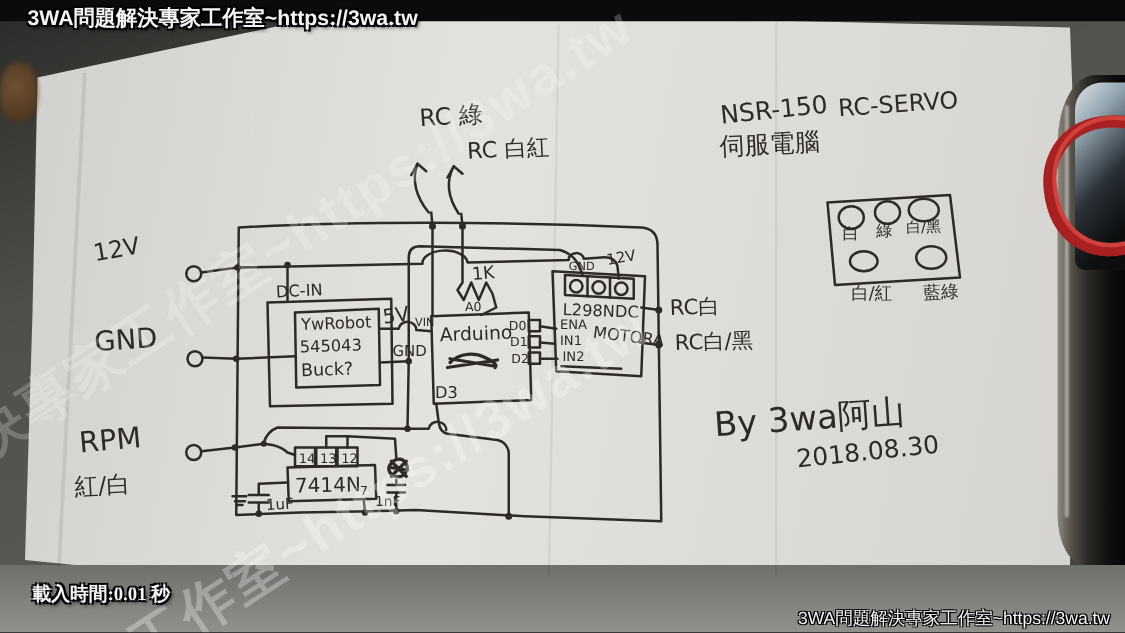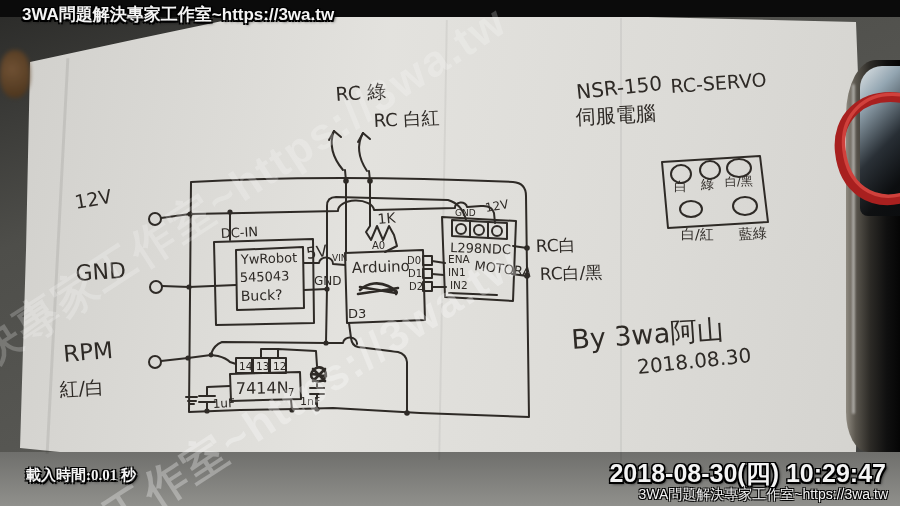--- a/index.html
+++ b/index.html
@@ -238,15 +238,14 @@
   </svg>
 
   <div class="abs" id="wm-layer">
     <span>3WA問題解決專家工作室~https://3wa.tw</span>
     <span>3WA問題解決專家工作室~https://3wa.tw</span>
     <span>3WA問題解決專家工作室~https://3wa.tw</span>
   </div>
 
   <div class="abs cam-text" id="wm-top">3WA問題解決專家工作室~https://3wa.tw</div>
   <div class="abs cam-text" id="load-time">載入時間:0.01 秒</div>
-  <div class="abs cam-text" id="timestamp">2018-08-30(四) 10:29:47</div>
   <div class="abs cam-text" id="wm-bottom">3WA問題解決專家工作室~https://3wa.tw</div>
 </div>
 
 </body></html>

